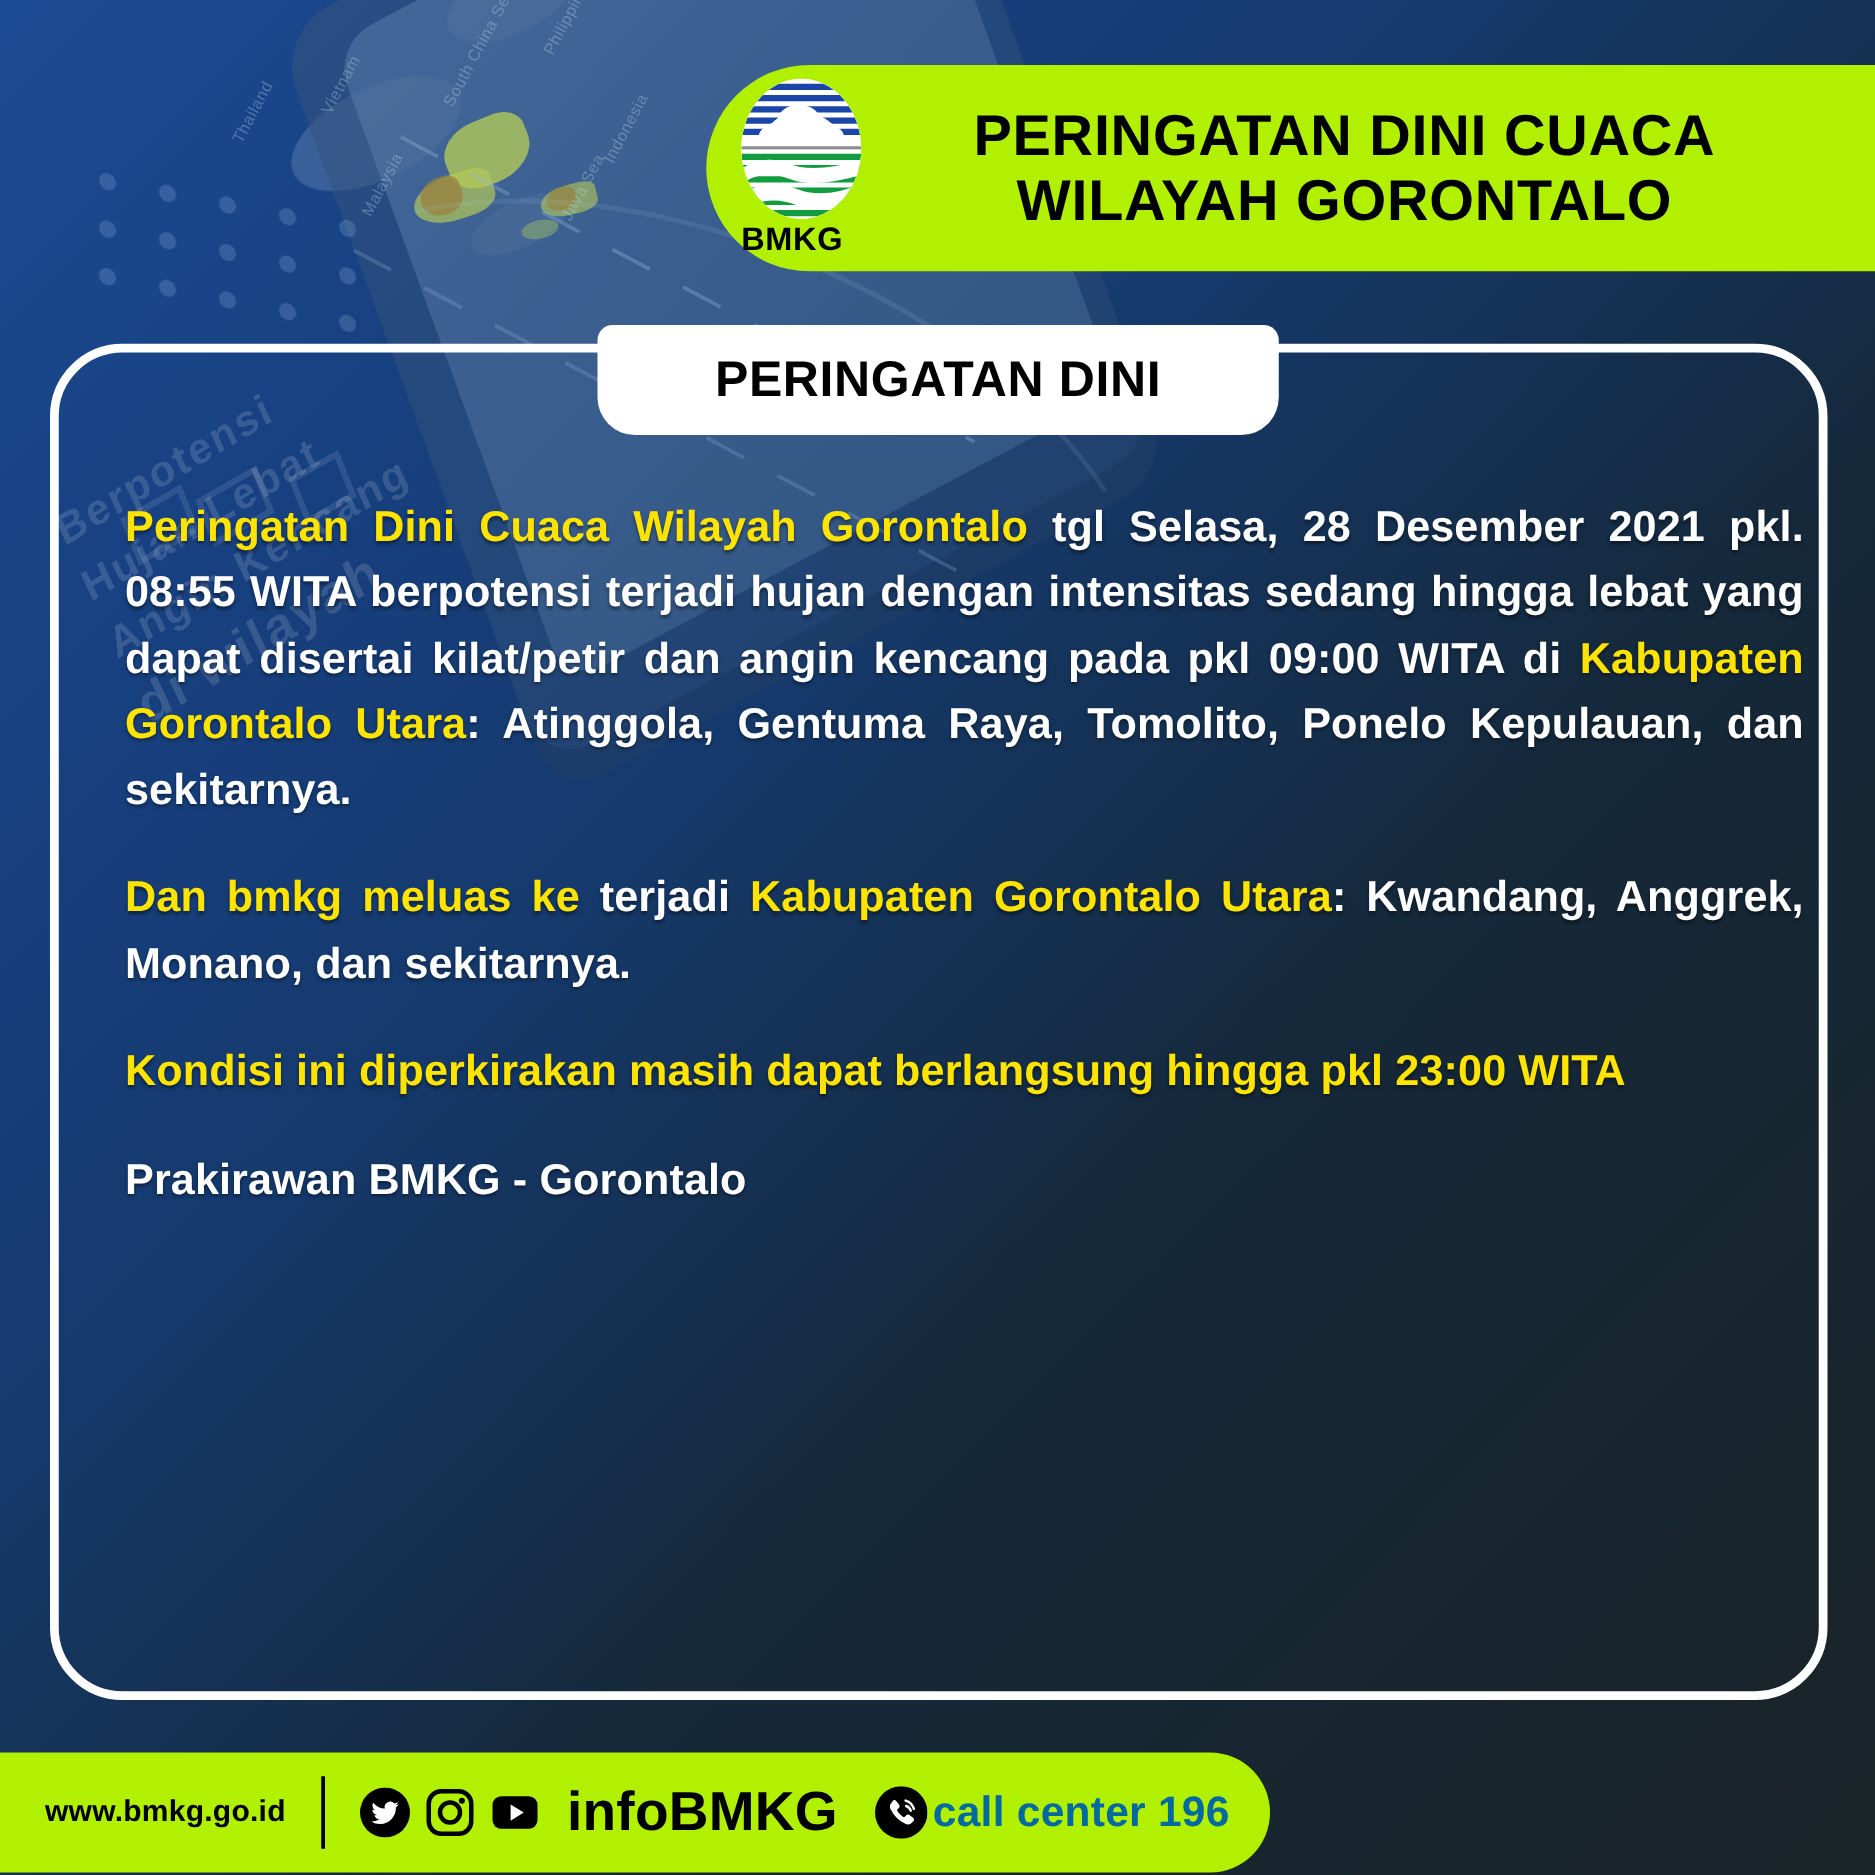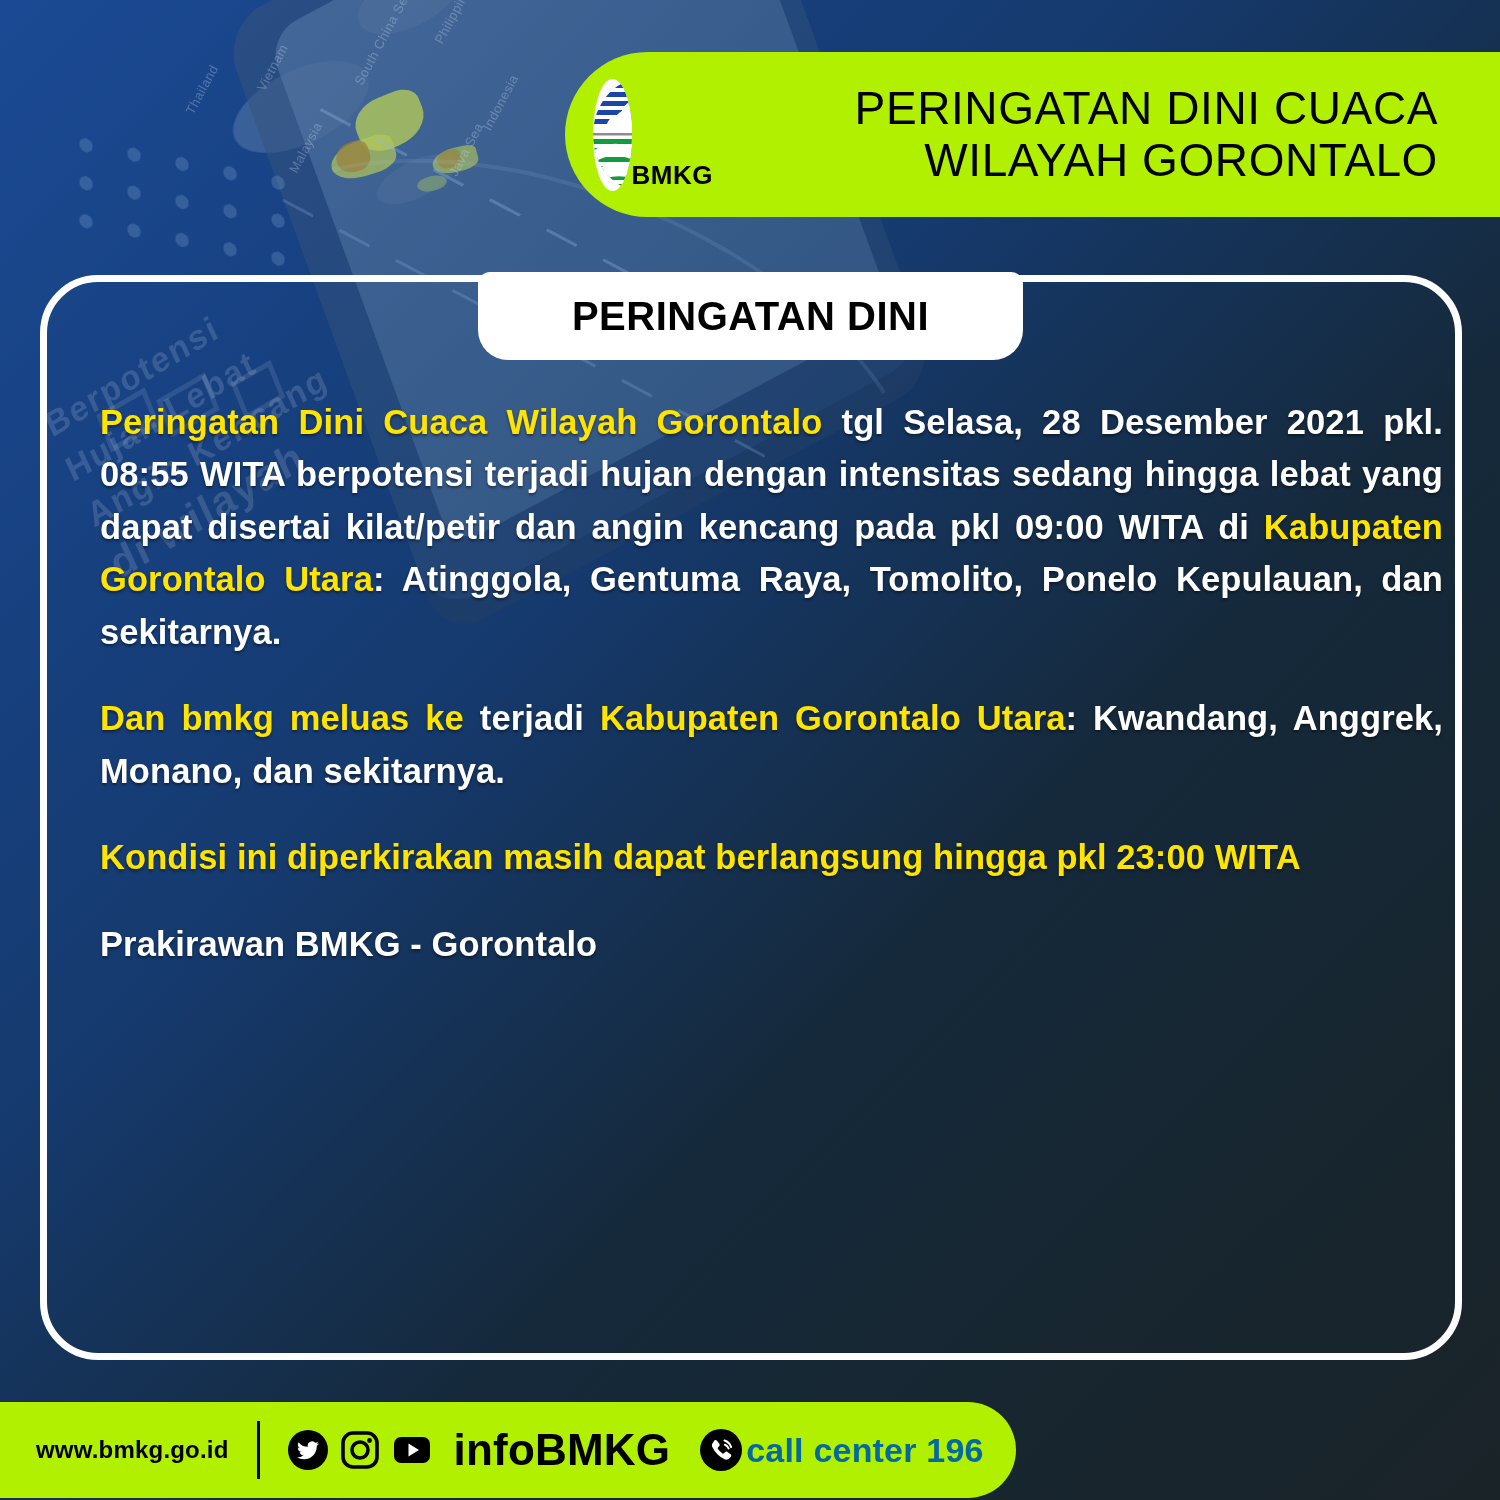--- a/index.html
+++ b/index.html
@@ -99,45 +99,45 @@
   }
 
   
   #header-band {
     position:absolute; left:565px; top:52px; width:935px; height:165px;
     background:#b0f000;
     border-top-left-radius:86px; border-bottom-left-radius:86px;
     display:flex; align-items:center; z-index:5;
   }
   #logo-wrap { width:120px; margin-left:28px; flex:none;
-    display:flex; flex-direction:row; align-items:flex-end; justify-content:center; }
+    display:flex; flex-direction:column; align-items:flex-start; justify-content:center; }
   .logo-circle {
     width:96px; height:112px; border-radius:50%;
     background:#ffffff; position:relative; overflow:hidden;
     display:block;
   }
   .logo-txt { font-size:26px; font-weight:bold; color:#000; letter-spacing:.5px; margin-top:1px;
      font-family:"Liberation Sans", sans-serif; }
   #header-title {
-    flex:1; text-align:right; padding-right:62px;
-    font-size:46px; font-weight:normal; color:#000; line-height:1.12;
+    flex:1; text-align:center; padding-right:62px;
+    font-size:46px; font-weight:bold; color:#000; line-height:1.12;
     letter-spacing:.6px; font-family:"Liberation Sans", sans-serif;
   }
 
   
   #content-frame {
     position:absolute; left:40px; top:275px; width:1422px; height:1085px;
     border:7px solid #ffffff;
     border-radius:58px;
     z-index:4;
   }
 
   
   #badge {
-    position:absolute; left:478px; top:272px; width:545px; height:88px;
+    position:absolute; left:478px; top:260px; width:545px; height:88px;
     background:#ffffff;
     border-bottom-left-radius:30px; border-bottom-right-radius:30px;
     border-top-left-radius:12px; border-top-right-radius:12px;
     display:flex; align-items:center; justify-content:center;
     z-index:6;
     font-size:40px; font-weight:bold; color:#000; letter-spacing:.5px;
   }
 
   
   #message {

